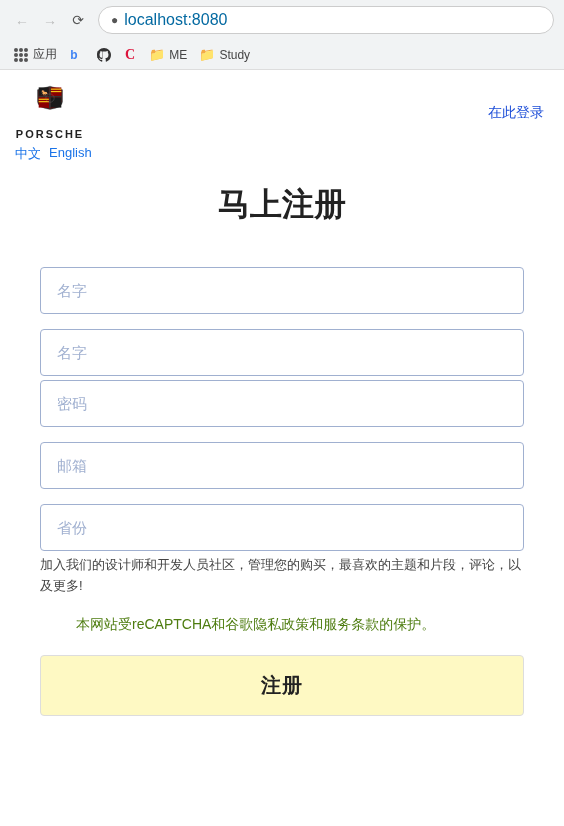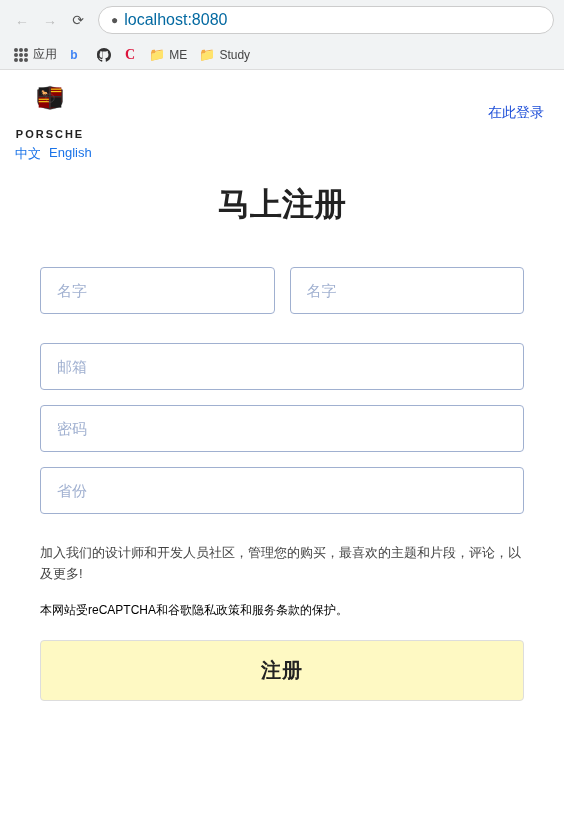--- a/index.html
+++ b/index.html
@@ -204,21 +204,22 @@
       font-family: Arial, sans-serif;
     }
 
     .form-group {
       margin-bottom: 15px;
     }
 
     .form-row {
       display: flex;
       gap: 15px;
-      margin-bottom: 29px;
+      margin-bottom: 4px;
+      flex-direction: column;
     }
 
     .form-field {
       flex: 1;
       border: 1.5px solid #a0b0d0;
       border-radius: 4px;
       padding: 14px 16px;
       font-size: 15px;
       color: #a0b0d0;
       outline: none;
@@ -231,24 +232,25 @@
     }
 
     .description-text {
       font-size: 13px;
       color: #444;
       line-height: 1.6;
       margin-bottom: 16px;
     }
 
     .recaptcha-text {
-      font-size: 12px;
-      color: #000000;
+      font-size: 14px;
+      color: #4d7c0f;
       line-height: 1.6;
       margin-bottom: 20px;
+      margin-left: 36px;
     }
 
     .submit-btn {
       width: 100%;
       padding: 16px;
       background: #fef9c3;
       border: 1px solid #ddd;
       border-radius: 4px;
       font-size: 20px;
       font-weight: bold;
@@ -379,26 +381,26 @@
 
     <form>
       
       <div class="form-row">
         <input class="form-field" type="text" placeholder="名字" style="">
         <input class="form-field" type="text" placeholder="名字" style="">
       </div>
 
       
       <div class="form-group">
+        <input class="form-field" type="password" style="width: 100%;" placeholder="密码">
+      </div>
+
+      
+      <div class="form-group">
         <input class="form-field" type="email" style="width: 100%;" placeholder="邮箱">
-      </div>
-
-      
-      <div class="form-group">
-        <input class="form-field" type="password" style="width: 100%;" placeholder="密码">
       </div>
 
       
       <div class="form-row">
         <input class="form-field" type="text" placeholder="省份" style="">
       </div>
 
       
       <p class="description-text">加入我们的设计师和开发人员社区，管理您的购买，最喜欢的主题和片段，评论，以及更多!</p>
 

